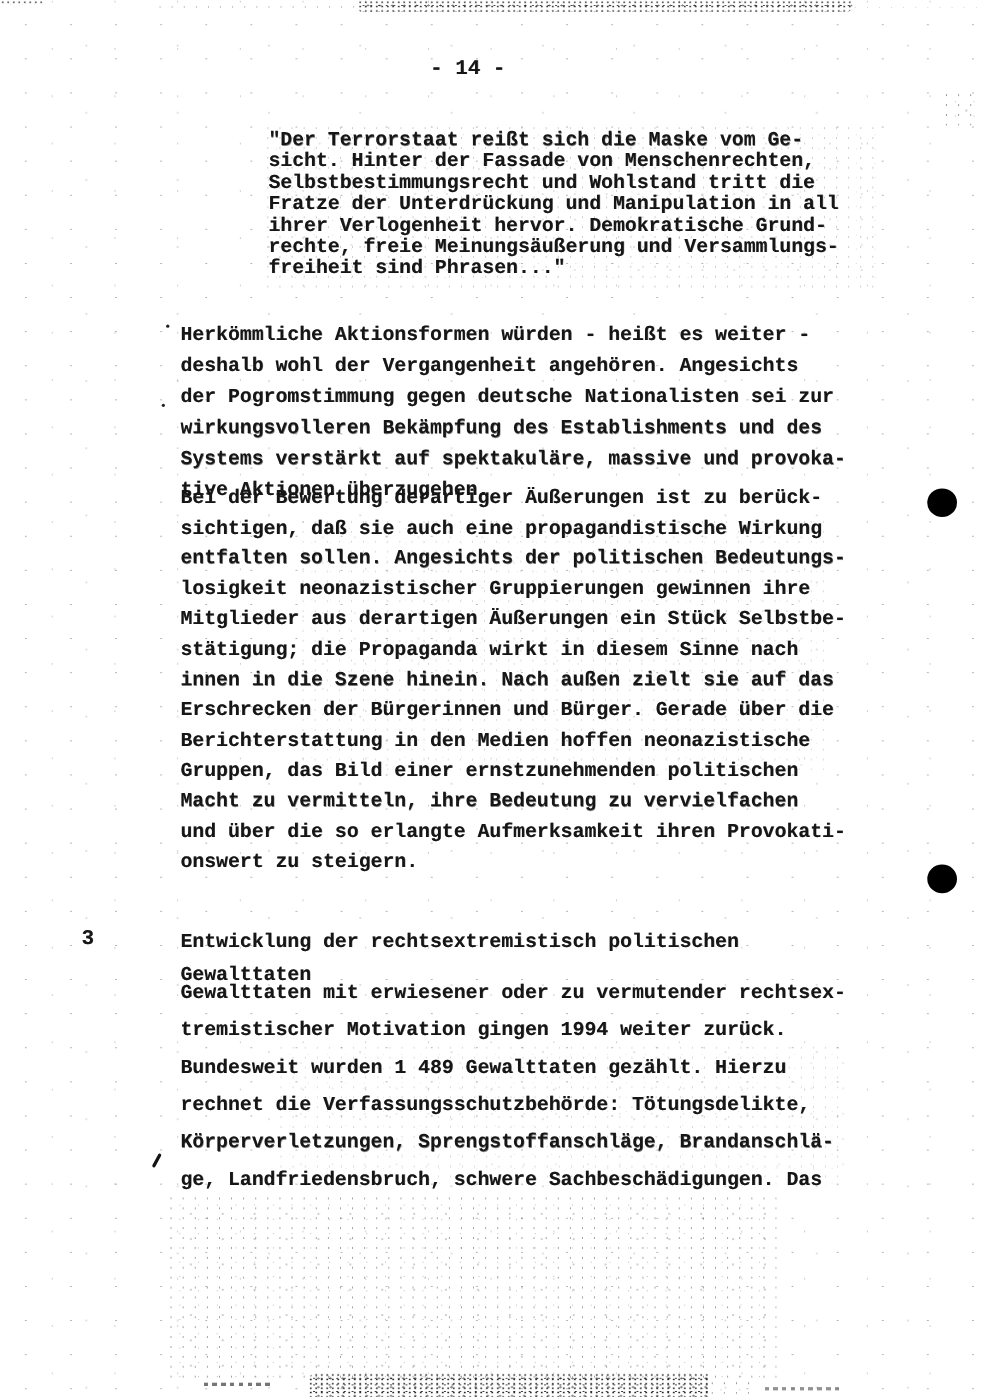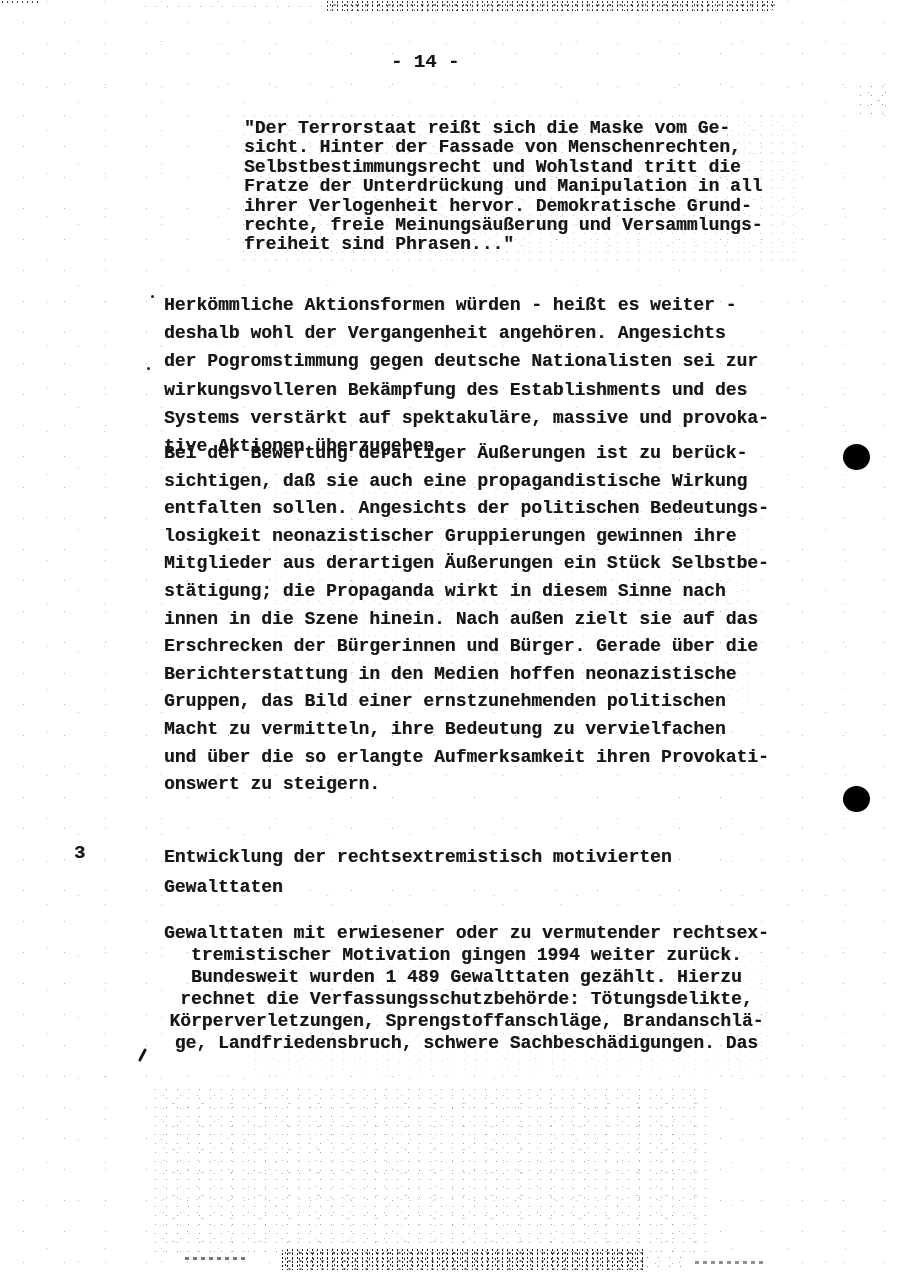--- a/index.html
+++ b/index.html
@@ -16,21 +16,21 @@
     z-index:3;
   }
   .pagenum{position:absolute;left:391px;top:51px;font-size:19px;z-index:3;
     text-shadow:0.4px 0.3px 0 rgba(20,20,20,0.55);}
   .quote{left:244px;top:119px;line-height:19.4px;}
   .p-aktionsformen{left:164px;top:279px;line-height:28.2px;margin-top:12px;}
   .p-bewertung{left:164px;top:440px;line-height:27.6px;}
   .secnum{position:absolute;left:74px;top:842px;font-size:19px;z-index:3;
     text-shadow:0.4px 0.3px 0 rgba(20,20,20,0.55);}
   .heading{left:164px;top:842px;line-height:30px;}
-  .p-gewalttaten{left:164px;top:922px;line-height:22px;text-align:center;}
+  .p-gewalttaten{left:164px;top:886px;line-height:34px;}
 
   
   .noise{position:absolute;pointer-events:none;}
   .page-noise{
     inset:0;z-index:1;opacity:.55;
     background-image:
       radial-gradient(rgba(0,0,0,.55) .6px, transparent .9px),
       radial-gradient(rgba(0,0,0,.35) .6px, transparent 1px),
       radial-gradient(rgba(0,0,0,.22) .9px, transparent 1.2px);
     background-size:41px 31px,57px 43px,83px 61px;
@@ -131,21 +131,21 @@
 innen in die Szene hinein. Nach außen zielt sie auf das
 Erschrecken der Bürgerinnen und Bürger. Gerade über die
 Berichterstattung in den Medien hoffen neonazistische
 Gruppen, das Bild einer ernstzunehmenden politischen
 Macht zu vermitteln, ihre Bedeutung zu vervielfachen
 und über die so erlangte Aufmerksamkeit ihren Provokati-
 onswert zu steigern.</div>
 
   <div class="secnum">3</div>
 
-  <div class="block heading">Entwicklung der rechtsextremistisch motivierten
+  <div class="block heading">Entwicklung der rechtsextremistisch politischen
 Gewalttaten</div>
 
   <div class="block p-gewalttaten">Gewalttaten mit erwiesener oder zu vermutender rechtsex-
 tremistischer Motivation gingen 1994 weiter zurück.
 Bundesweit wurden 1 489 Gewalttaten gezählt. Hierzu
 rechnet die Verfassungsschutzbehörde: Tötungsdelikte,
 Körperverletzungen, Sprengstoffanschläge, Brandanschlä-
 ge, Landfriedensbruch, schwere Sachbeschädigungen. Das</div>
 
 </div>

